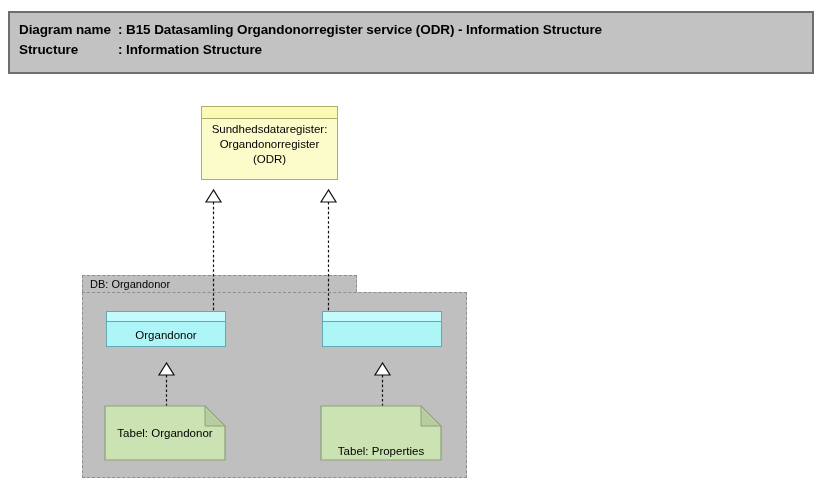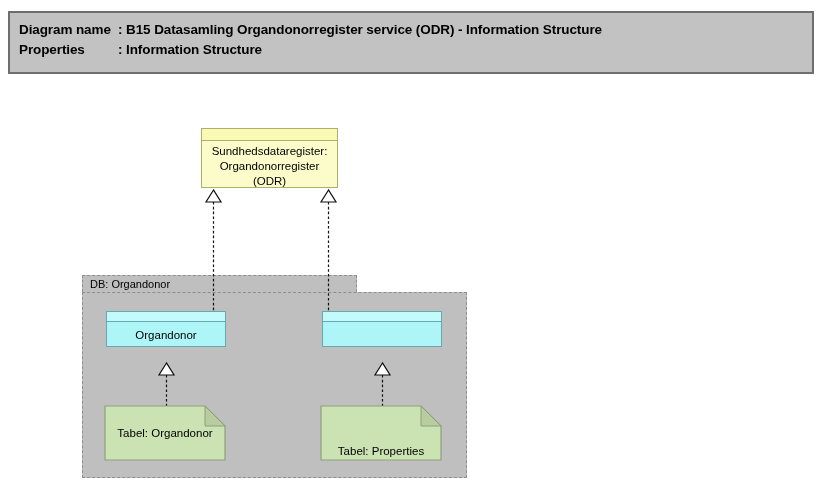--- a/index.html
+++ b/index.html
@@ -16,21 +16,21 @@
     background:var(--header-fill); border:2px solid var(--header-border);
     padding:7px 0 0 9px;
     font-size:13.5px; font-weight:bold; letter-spacing:-0.1px;
   }
   .hrow { display:flex; line-height:20px; white-space:pre; }
   .hlabel { display:inline-block; width:99px; }
 
   
   .node { position:absolute; }
   .ybox {
-    left:201px; top:128px; width:137px; height:60px;
+    left:201px; top:106px; width:137px; height:74px;
     background:var(--yellow-fill); border:1px solid var(--yellow-border);
   }
   .ybox .band { height:12px; background:var(--yellow-band); border-bottom:1px solid var(--yellow-border); }
   .ybox .lbl {
     padding-top:3px; text-align:center; font-size:11.5px; line-height:15px; white-space:pre-line;
   }
 
   .cbox {
     width:120px; height:36px;
     background:var(--cyan-fill); border:1px solid var(--cyan-border);
@@ -69,21 +69,21 @@
 </head>
 <body>
 
 <div class="canvas" data-interactable="false">
 
   <div class="header" data-interactable="true">
     <div class="hrow" data-interactable="false">
       <span class="hlabel" data-interactable="false">Diagram name</span><span data-interactable="false">: </span><span data-interactable="false">B15 Datasamling Organdonorregister service (ODR) - Information Structure</span>
     </div>
     <div class="hrow" data-interactable="false">
-      <span class="hlabel" data-interactable="false">Properties</span><span data-interactable="false">: </span><span data-interactable="false">Information Structure</span>
+      <span class="hlabel" data-interactable="false">Structure</span><span data-interactable="false">: </span><span data-interactable="false">Information Structure</span>
     </div>
   </div>
 
   <div class="group-body" data-interactable="true"></div>
   <div class="group-tab" data-interactable="true">
     <span data-interactable="false">DB: Organdonor</span>
   </div>
 
   <div class="node ybox" data-interactable="true">
     <div class="band" data-interactable="false"></div>

